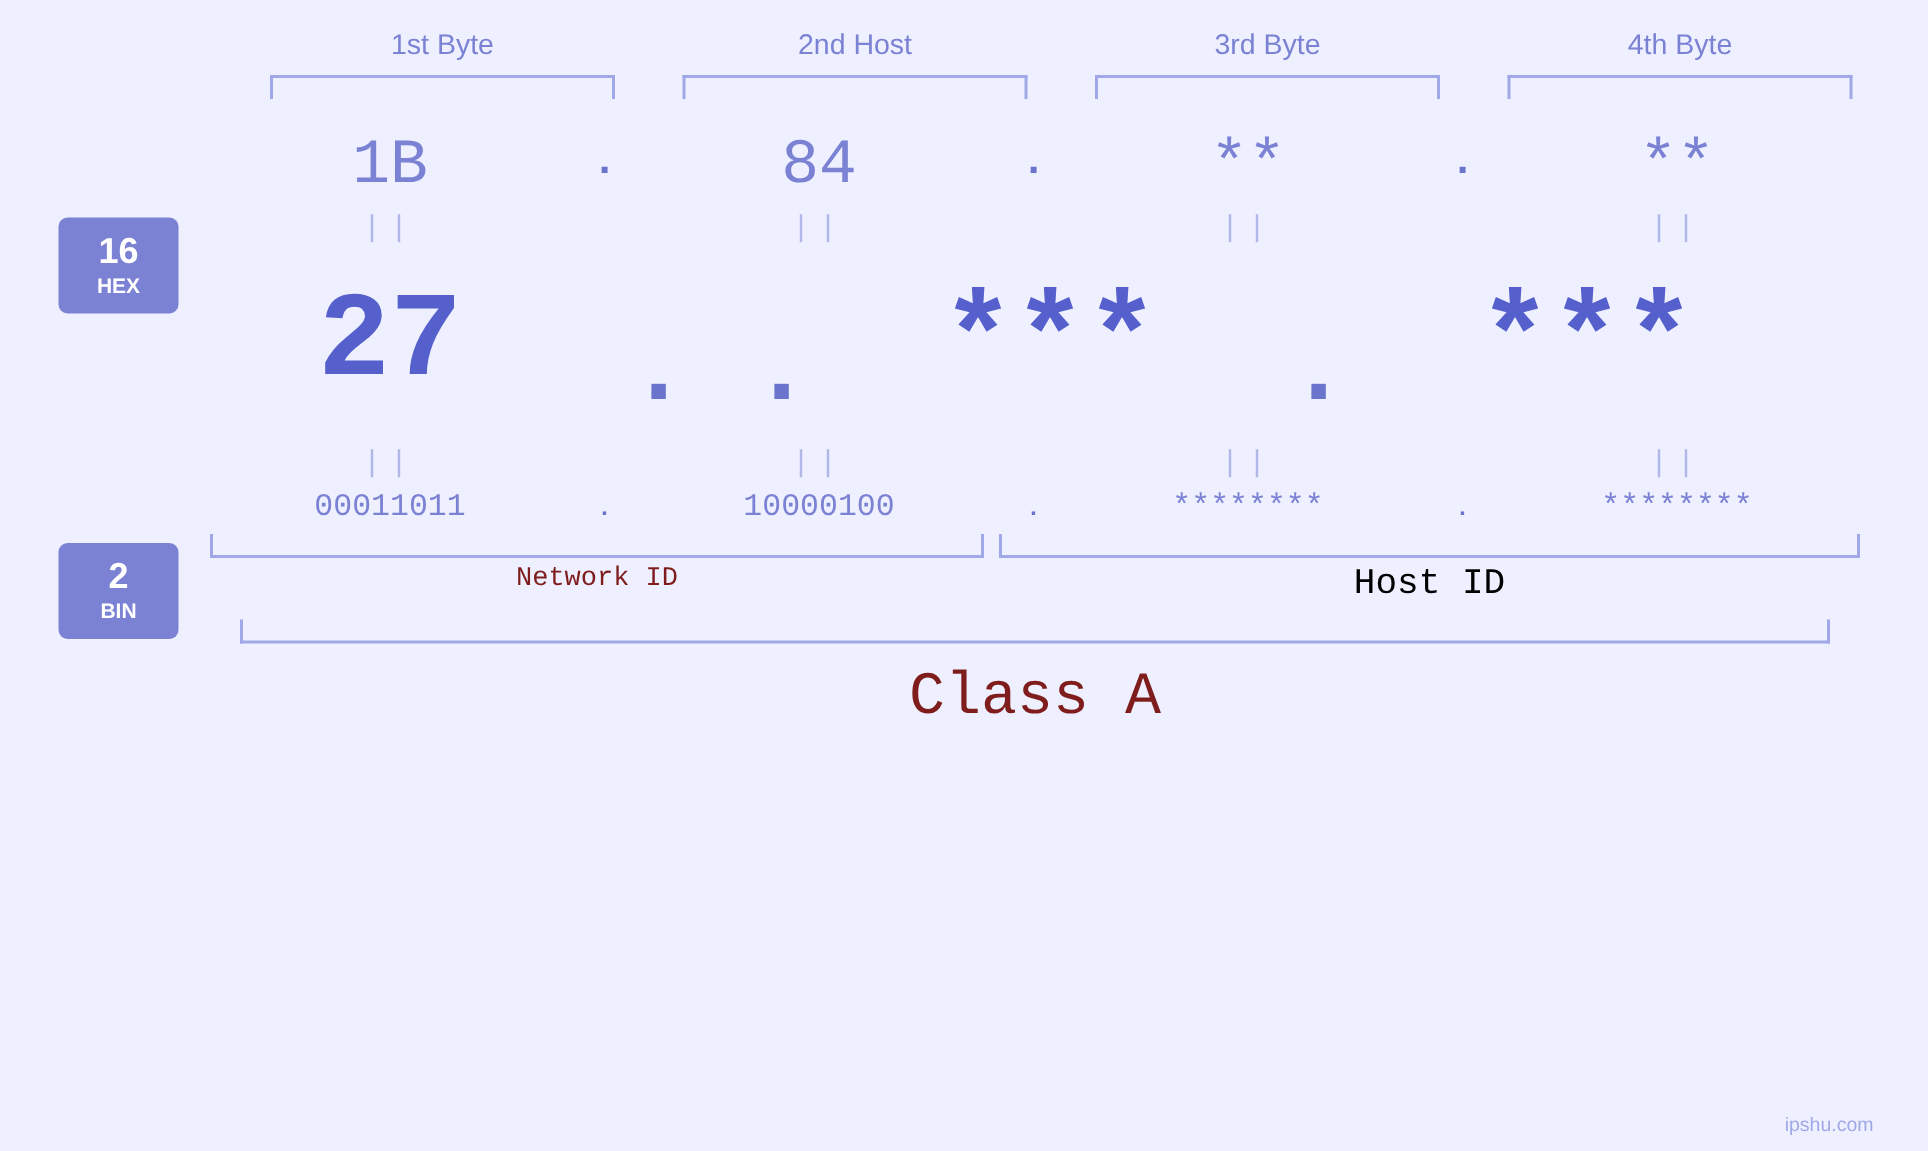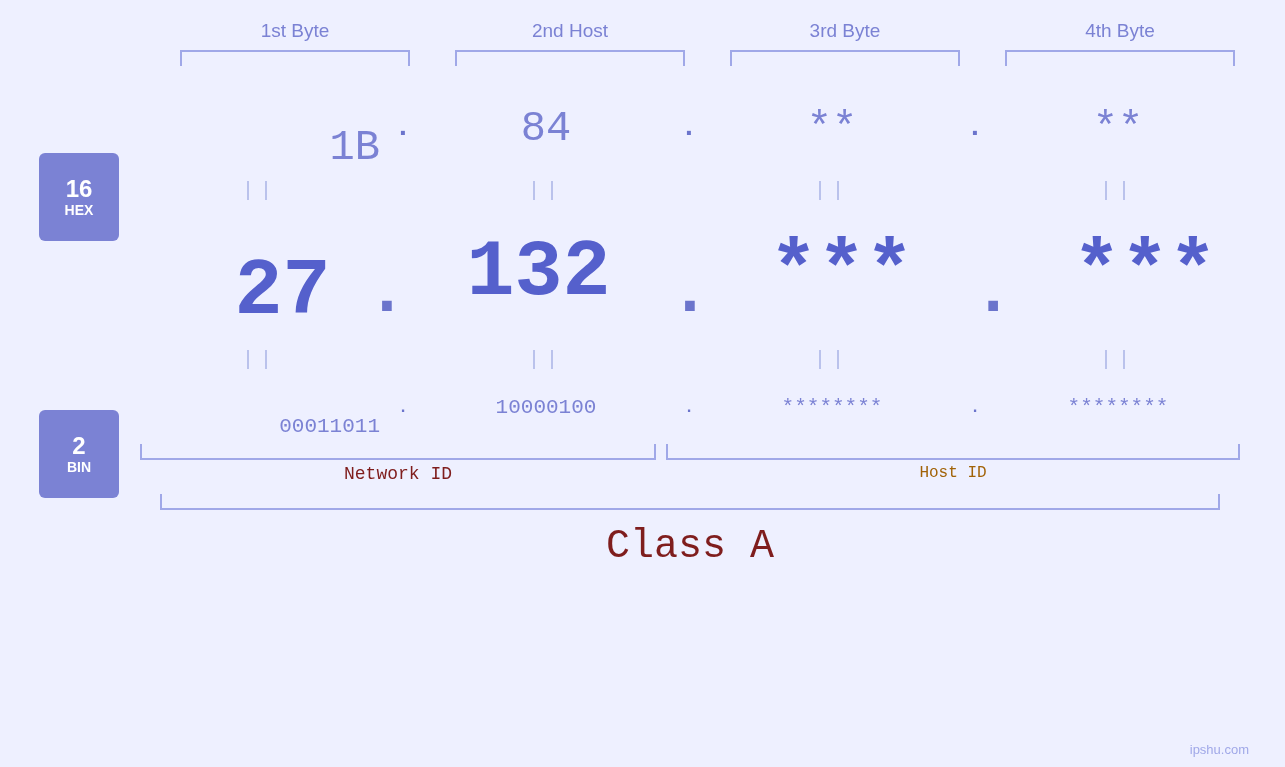--- a/index.html
+++ b/index.html
@@ -39,21 +39,21 @@
       font-weight: normal;
       width: 240px;
       text-align: center;
     }
 
     .label-badge {
       background: #7b82d4;
       color: white;
       border-radius: 6px;
       width: 80px;
-      height: 88px;
+      height: 64px;
       display: flex;
       flex-direction: column;
       align-items: center;
       justify-content: center;
       font-weight: bold;
     }
 
     .label-badge .num {
       font-size: 24px;
       line-height: 1.1;
@@ -81,21 +81,21 @@
       width: 1100px;
     }
 
     .bytes-row {
       display: flex;
       flex-direction: row;
       align-items: center;
       width: 1100px;
     }
 
-    .byte-col-1 { width: 240px; text-align: right; margin-top: 38px; }
+    .byte-col-1 { width: 240px; text-align: center; }
     .byte-col-2 { width: 240px; text-align: center; }
     .byte-col-3 { width: 240px; text-align: center; }
     .byte-col-4 { width: 240px; text-align: center; }
     .dot-sep { width: 46px; text-align: center; color: #6b74cc; font-weight: bold; }
 
     .hex-row-text .byte-col-1,
     .hex-row-text .byte-col-2,
     .hex-row-text .byte-col-3,
     .hex-row-text .byte-col-4 { font-size: 42px; color: #7b82d4; }
 
@@ -168,21 +168,20 @@
         <div class="divider-byte">||</div>
         <div class="divider-sep"></div>
         <div class="divider-byte">||</div>
         <div class="divider-sep"></div>
         <div class="divider-byte">||</div>
       </div>
 
       <div class="bytes-row dec-row-text" style="margin-bottom:4px;gap:36px;">
         <div class="byte-col-1">27</div>
         <div class="dot-sep" style="font-size:68px; padding-top:40px; font-weight:bold;">.</div>
-        <div class="byte-col-2" style="font-size:80px; color:#5560cc; font-weight:bold;">132</div>
         <div class="dot-sep" style="font-size:68px; padding-top:40px; font-weight:bold;">.</div>
         <div class="byte-col-3">***</div>
         <div class="dot-sep" style="font-size:68px; padding-top:40px; font-weight:bold;">.</div>
         <div class="byte-col-4">***</div>
       </div>
 
       <div class="bytes-row" style="height:36px;">
         <div class="divider-byte">||</div>
         <div class="divider-sep"></div>
         <div class="divider-byte">||</div>
@@ -207,21 +206,21 @@
         <div style="width:516px; height:16px; border-bottom:2px solid #a0a8e8; border-left:2px solid #a0a8e8; border-right:2px solid #a0a8e8;"></div>
 
         <div style="width:10px;"></div>
 
         <div style="width:574px; height:16px; border-bottom:2px solid #a0a8e8; border-left:2px solid #a0a8e8; border-right:2px solid #a0a8e8;"></div>
       </div>
 
       <div style="display:flex; flex-direction:row; width:1100px; margin-top:4px;">
         <div style="width:516px; text-align:center; color:#7f1d1d; font-size:18px; font-family:'Courier New',Courier,monospace;">Network ID</div>
         <div style="width:10px;"></div>
-        <div style="width:574px; text-align:center; color:#a16207; font-size:16px; font-family:'Courier New',Courier,monospace;">Host ID</div>
+        <div style="width:574px; text-align:center; color:#000000; font-size:24px; font-family:'Courier New',Courier,monospace;">Host ID</div>
       </div>
 
       <div style="width:1060px; height:16px; border-bottom:2px solid #a0a8e8; border-left:2px solid #a0a8e8; border-right:2px solid #a0a8e8; margin:10px auto 0 auto;"></div>
 
       <div style="text-align:center; color:#7f1d1d; font-size:40px; font-family:'Courier New',Courier,monospace; margin-top:14px; width:1060px; margin-left:20px;">Class A</div>
 
     </div>
   </div>
 
 </div>

